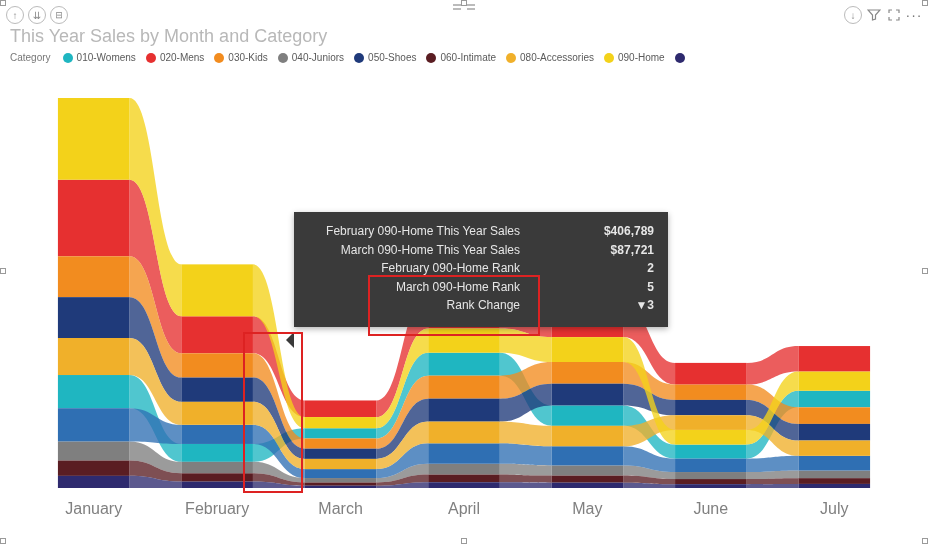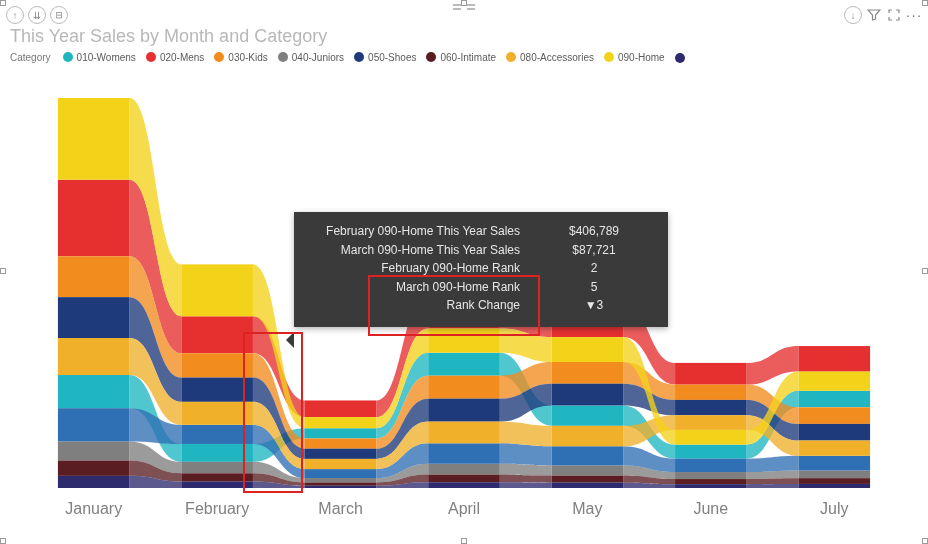--- a/index.html
+++ b/index.html
@@ -56,21 +56,21 @@
   .legend {
     position: absolute;
     top: 52px; left: 10px; right: 10px;
     display: flex;
     align-items: center;
     gap: 10px;
     font-size: 10px;
     color: #5a5a5a;
   }
   .legend .lbl { color: #777; margin-right: 2px; }
-  .legend .item { display: flex; align-items: flex-start; gap: 4px; }
+  .legend .item { display: flex; align-items: flex-end; gap: 4px; }
   .swatch { width: 10px; height: 10px; border-radius: 50%; }
   .chart-wrap {
     position: absolute;
     top: 90px; left: 32px;
     width: 864px; height: 398px;
   }
   .chart-svg { position: absolute; top: 0; left: 0; }
   .x-axis {
     position: absolute;
     top: 500px; left: 32px; width: 864px;
@@ -92,21 +92,21 @@
   .tooltip::before{
     content:"";
     position:absolute;
     left:-8px; top:120px;
     border-top:8px solid transparent;
     border-bottom:8px solid transparent;
     border-right:8px solid #3a3a3a;
   }
   .tooltip .row { display: flex; gap: 14px; line-height: 1.55; white-space: nowrap; }
   .tooltip .label { flex: 1; text-align: right; }
-  .tooltip .value { font-weight: 400; min-width: 120px; text-align: center; }
+  .tooltip .value { font-weight: 700; min-width: 120px; text-align: right; }
   .annot {
     position: absolute;
     border: 2.5px solid #d22;
     pointer-events: none;
   }
   .annot.a1 { top: 332px; left: 243px; width: 60px; height: 161px; }
   .annot.a2 { top: 275px; left: 368px; width: 172px; height: 61px; }
   
   .c010{background:#1fb6c1} .c020{background:#e63030} .c030{background:#f28c1f} .c040{background:#7f7f7f}
   .c050{background:#1f3a7a} .c060{background:#5a1d22} .c070{background:#2f6fb3} .c080{background:#f0b02a}

